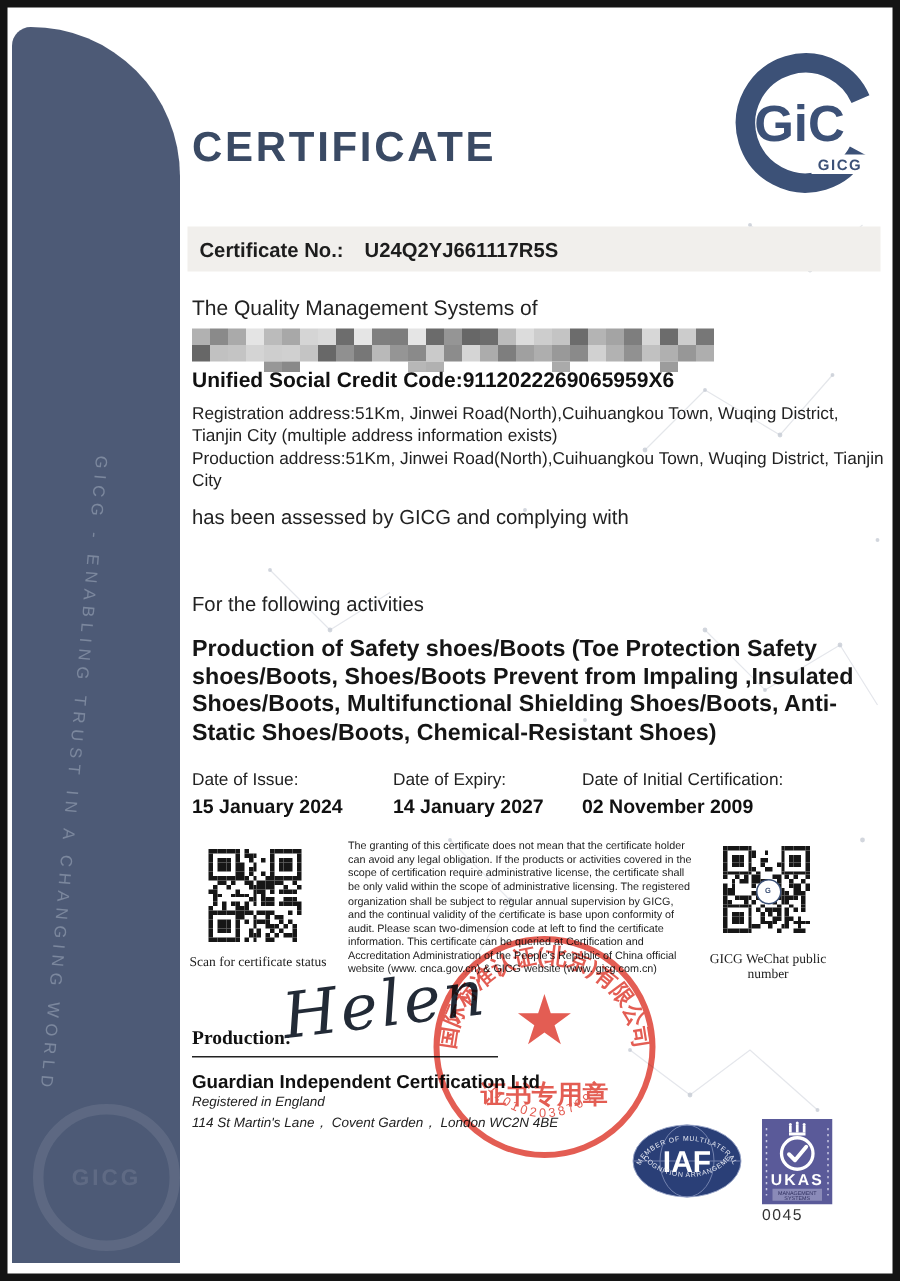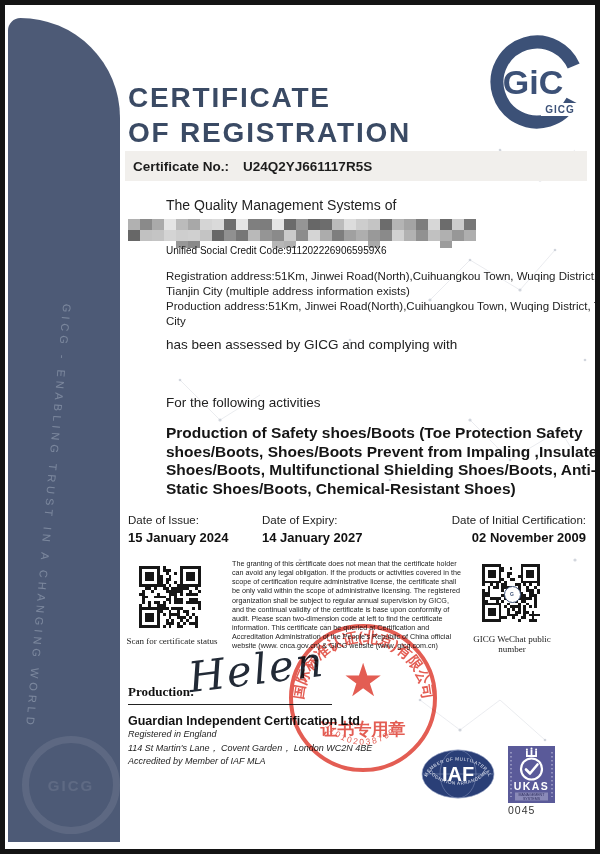--- a/index.html
+++ b/index.html
@@ -31,36 +31,36 @@
     font-weight:800;font-size:28px;line-height:1.26;letter-spacing:1.8px;color:#3a4a64;
   }
   .gicg-logo{position:absolute;left:487px;top:32px;z-index:10;}
   
   .cert-band{
     position:absolute;left:125px;top:151px;width:462px;height:30px;background:#f1efec;z-index:9;
     display:flex;align-items:center;font-size:13.5px;font-weight:bold;color:#1d1d1d;
   }
   .cert-band .lbl{margin-left:8px;}
   .cert-band .val{margin-left:14px;}
-  .txt{position:absolute;left:128px;z-index:10;margin-left:38px;}
+  .txt{position:absolute;left:128px;z-index:10;}
   .intro{top:197px;font-size:14px;color:#222;}
   .mosaic{position:absolute;left:128px;top:219px;width:348px;height:34px;z-index:10;}
   .mosaic i{position:absolute;display:block;}
-  .credit{top:245px;font-size:10px;font-weight:normal;color:#111;}
+  .credit{top:245px;font-size:14px;font-weight:bold;color:#111;}
   .addr{top:269px;width:462px;font-size:11.5px;line-height:1.3;color:#222;}
   .assessed{top:337px;font-size:13.5px;color:#222;}
   .standard{top:355px;font-size:24px;font-weight:800;letter-spacing:0.4px;color:#111;}
   .activities-label{top:395px;font-size:13.5px;color:#222;}
   .activities{top:424px;width:444px;font-size:15.5px;font-weight:bold;line-height:1.2;color:#151515;}
   
   .dates{position:absolute;left:128px;top:514px;width:460px;display:flex;z-index:10;}
   .dates .col{}
   .dates .col:nth-child(1){width:134px;}
   .dates .col:nth-child(2){width:126px;}
-  .dates .col:nth-child(3){width:198px;text-align:right;}
+  .dates .col:nth-child(3){width:198px;}
   .dates .dl{font-size:11.5px;color:#222;}
   .dates .dv{font-size:13px;font-weight:bold;margin-top:4px;color:#111;}
   
   .qr{position:absolute;z-index:10;background:#fff;}
   .qr-grid{display:grid;width:100%;height:100%;}
   .qr-grid b{background:#161616;}
   .qr-left{left:139px;top:566px;width:62px;height:62px;}
   .qr-right{left:482px;top:564px;width:58px;height:58px;}
   .qr-logo{
     position:absolute;left:50%;top:50%;width:15px;height:15px;margin:-7.5px 0 0 -7.5px;
@@ -134,21 +134,20 @@
 
   <div class="sidebar">
     <div class="sidebar-tagline">GICG - ENABLING TRUST IN A CHANGING WORLD</div>
     <div class="sidebar-wm">
       <span>GICG</span>
     </div>
   </div>
 
   <div class="title">
     <div>CERTIFICATE</div>
-    <div>OF REGISTRATION</div>
   </div>
 
   <svg class="gicg-logo" width="100" height="100" viewBox="0 0 100 100">
     <circle cx="50" cy="50" r="40" fill="none" stroke="#3c5177" stroke-width="13" stroke-dasharray="215 36" transform="rotate(28 50 50)"></circle>
     <text x="46" y="62" text-anchor="middle" font-family="Liberation Sans, sans-serif" font-size="34" font-weight="bold" fill="#3c5177">GiC</text>
     <rect x="54" y="71" width="38" height="13" fill="#ffffff"></rect>
     <text x="73" y="81" text-anchor="middle" font-family="Liberation Sans, sans-serif" font-size="10" font-weight="bold" letter-spacing="1" fill="#3c5177">GICG</text>
   </svg>
 
   <div class="cert-band">
@@ -1149,21 +1148,20 @@
   <div class="qr-cap cap-right">GICG WeChat public number</div>
 
   <div class="sig-label">Production:</div>
   <div class="sig-script">Helen</div>
   <div class="sig-line"></div>
 
   <div class="issuer">
     <div class="nm">Guardian Independent Certification Ltd</div>
     <div class="it">Registered in England</div>
     <div class="it">114 St Martin's Lane， Covent Garden， London WC2N 4BE</div>
-    <div class="it">Accredited by Member of IAF MLA</div>
   </div>
 
   <svg class="stamp" width="160" height="160" viewBox="0 0 160 160">
     <defs>
       <path id="arcTop" d="M 20 84 A 60 60 0 1 1 140 84"></path>
       <path id="arcBot" d="M 36 98 A 48 48 0 0 0 124 98"></path>
     </defs>
     <circle cx="80" cy="80" r="72" fill="none" stroke="#e0463b" stroke-width="4"></circle>
     <text font-family="Liberation Sans, sans-serif" font-size="14.5" font-weight="bold" fill="#e0463b">
       <textPath href="#arcTop" startOffset="50%" text-anchor="middle">国际标准认证(北京)有限公司</textPath>

